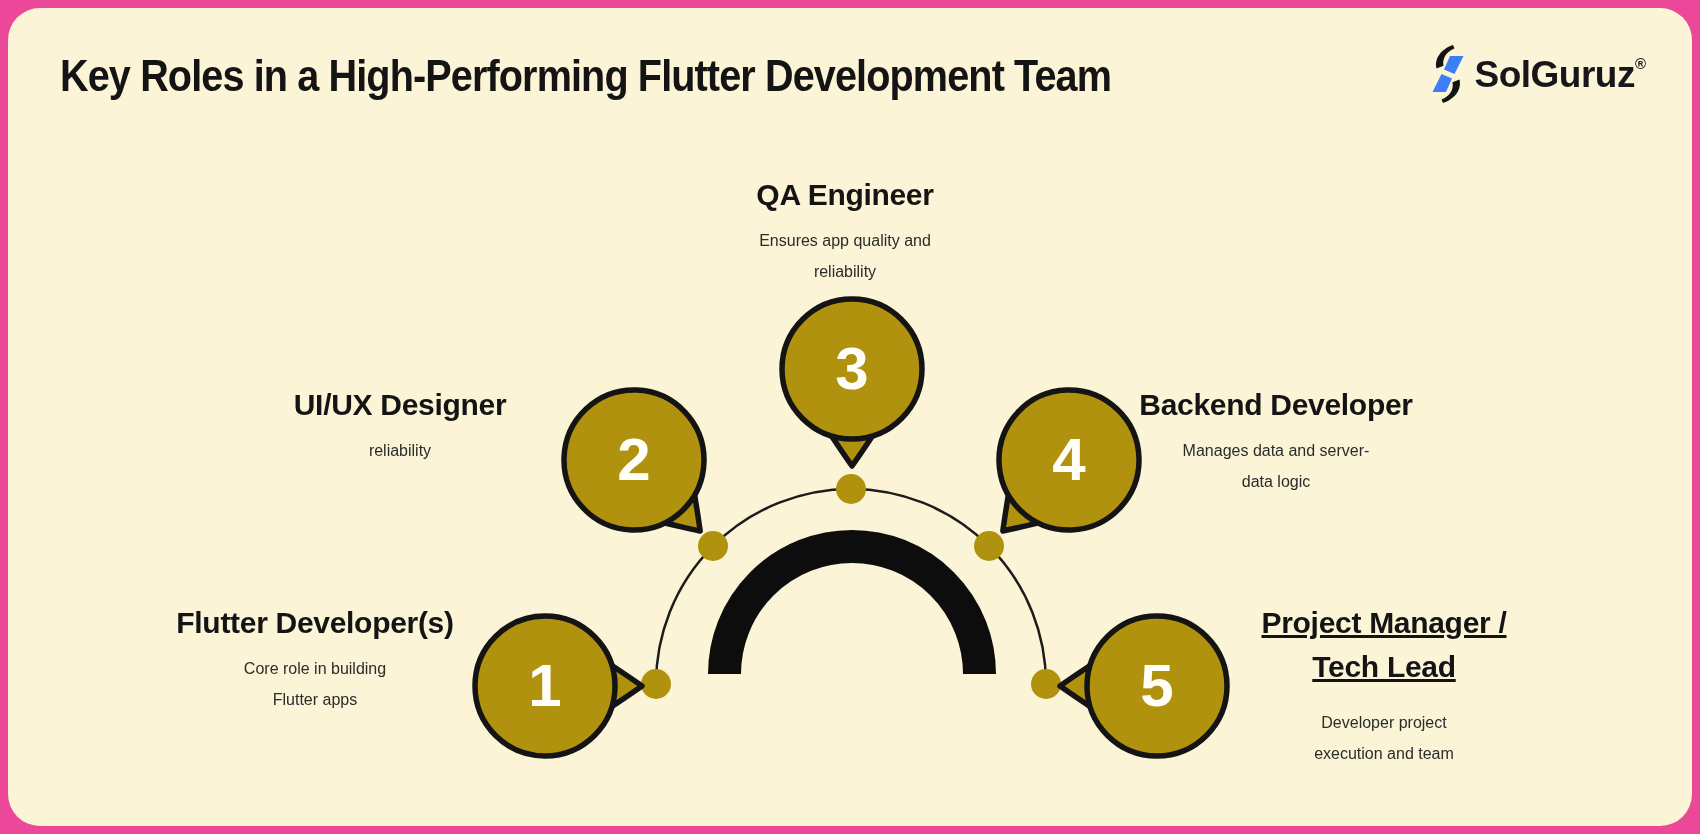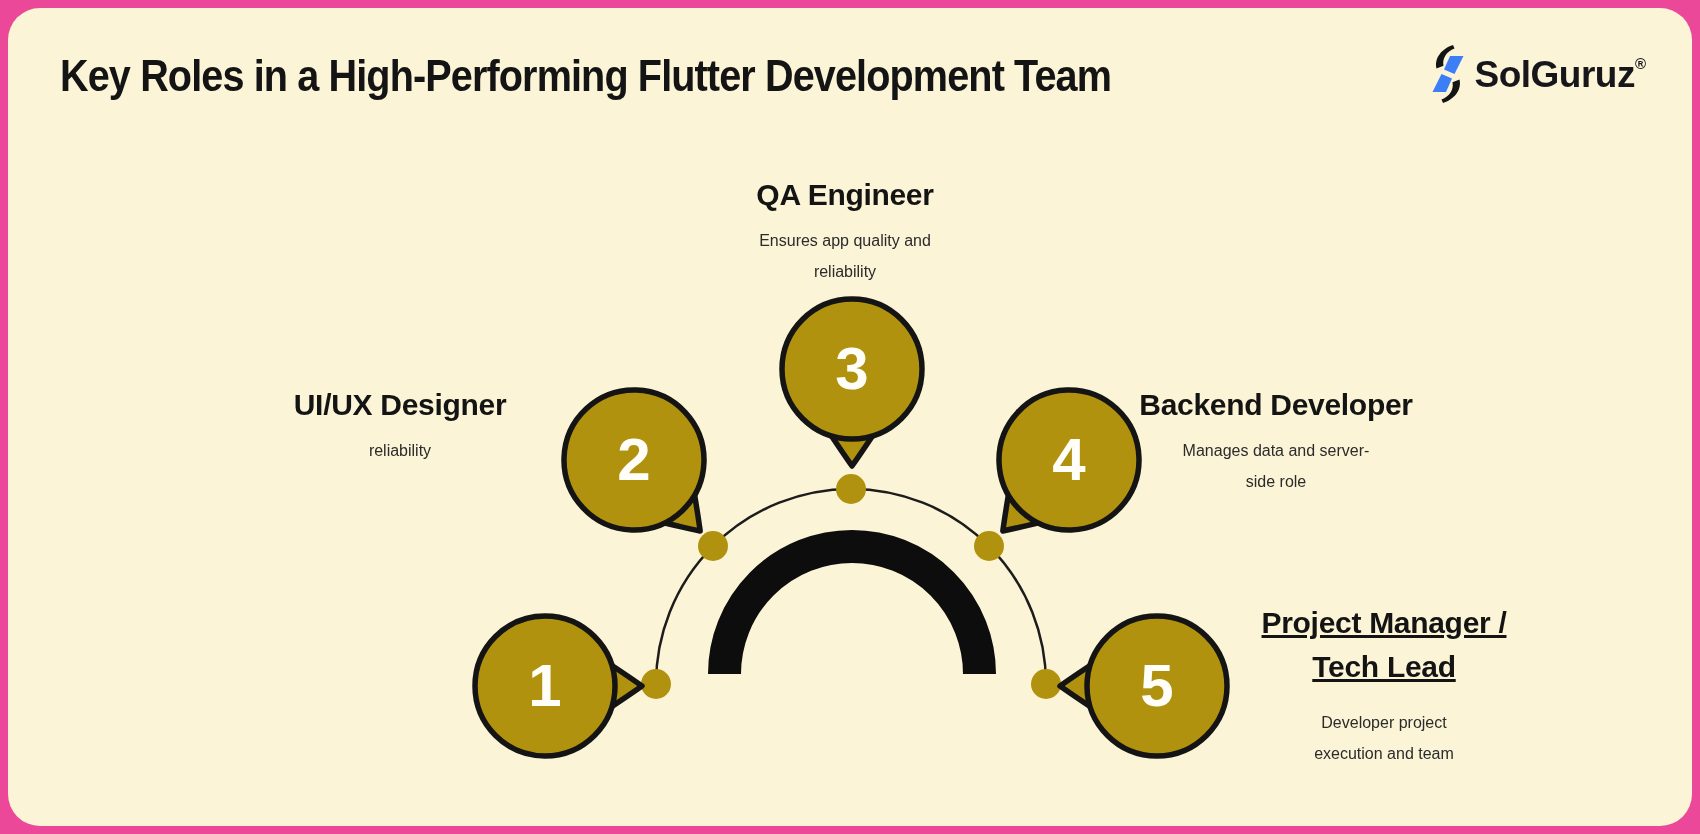--- a/index.html
+++ b/index.html
@@ -89,20 +89,30 @@
       <circle r="70" fill="#B1920E" stroke="#141414" stroke-width="5.5"></circle>
     </g>
   </svg>
 
   <span class="bubble-num n1">1</span>
   <span class="bubble-num n2">2</span>
   <span class="bubble-num n3">3</span>
   <span class="bubble-num n4">4</span>
   <span class="bubble-num n5">5</span>
 
+  <div class="role-text rt1">
+    <div class="role-title">
+      <div class="line">Flutter Developer(s)</div>
+
+    </div>
+    <div class="role-desc">
+      <div class="line">Core role in building</div>
+      <div class="line">Flutter apps</div>
+    </div>
+  </div>
 
   <div class="role-text rt2">
     <div class="role-title">
       <div class="line">UI/UX Designer</div>
 
     </div>
     <div class="role-desc">
       <div class="line">reliability</div>
     </div>
   </div>
@@ -118,21 +128,21 @@
     </div>
   </div>
 
   <div class="role-text rt4">
     <div class="role-title">
       <div class="line">Backend Developer</div>
 
     </div>
     <div class="role-desc">
       <div class="line">Manages data and server-</div>
-      <div class="line">side role</div>
+      <div class="line">data logic</div>
     </div>
   </div>
 
   <div class="role-text rt5">
     <div class="role-title">
       <div class="line">Project Manager /</div>
       <div class="line">Tech Lead</div>
     </div>
     <div class="role-desc">
       <div class="line">Developer project</div>

